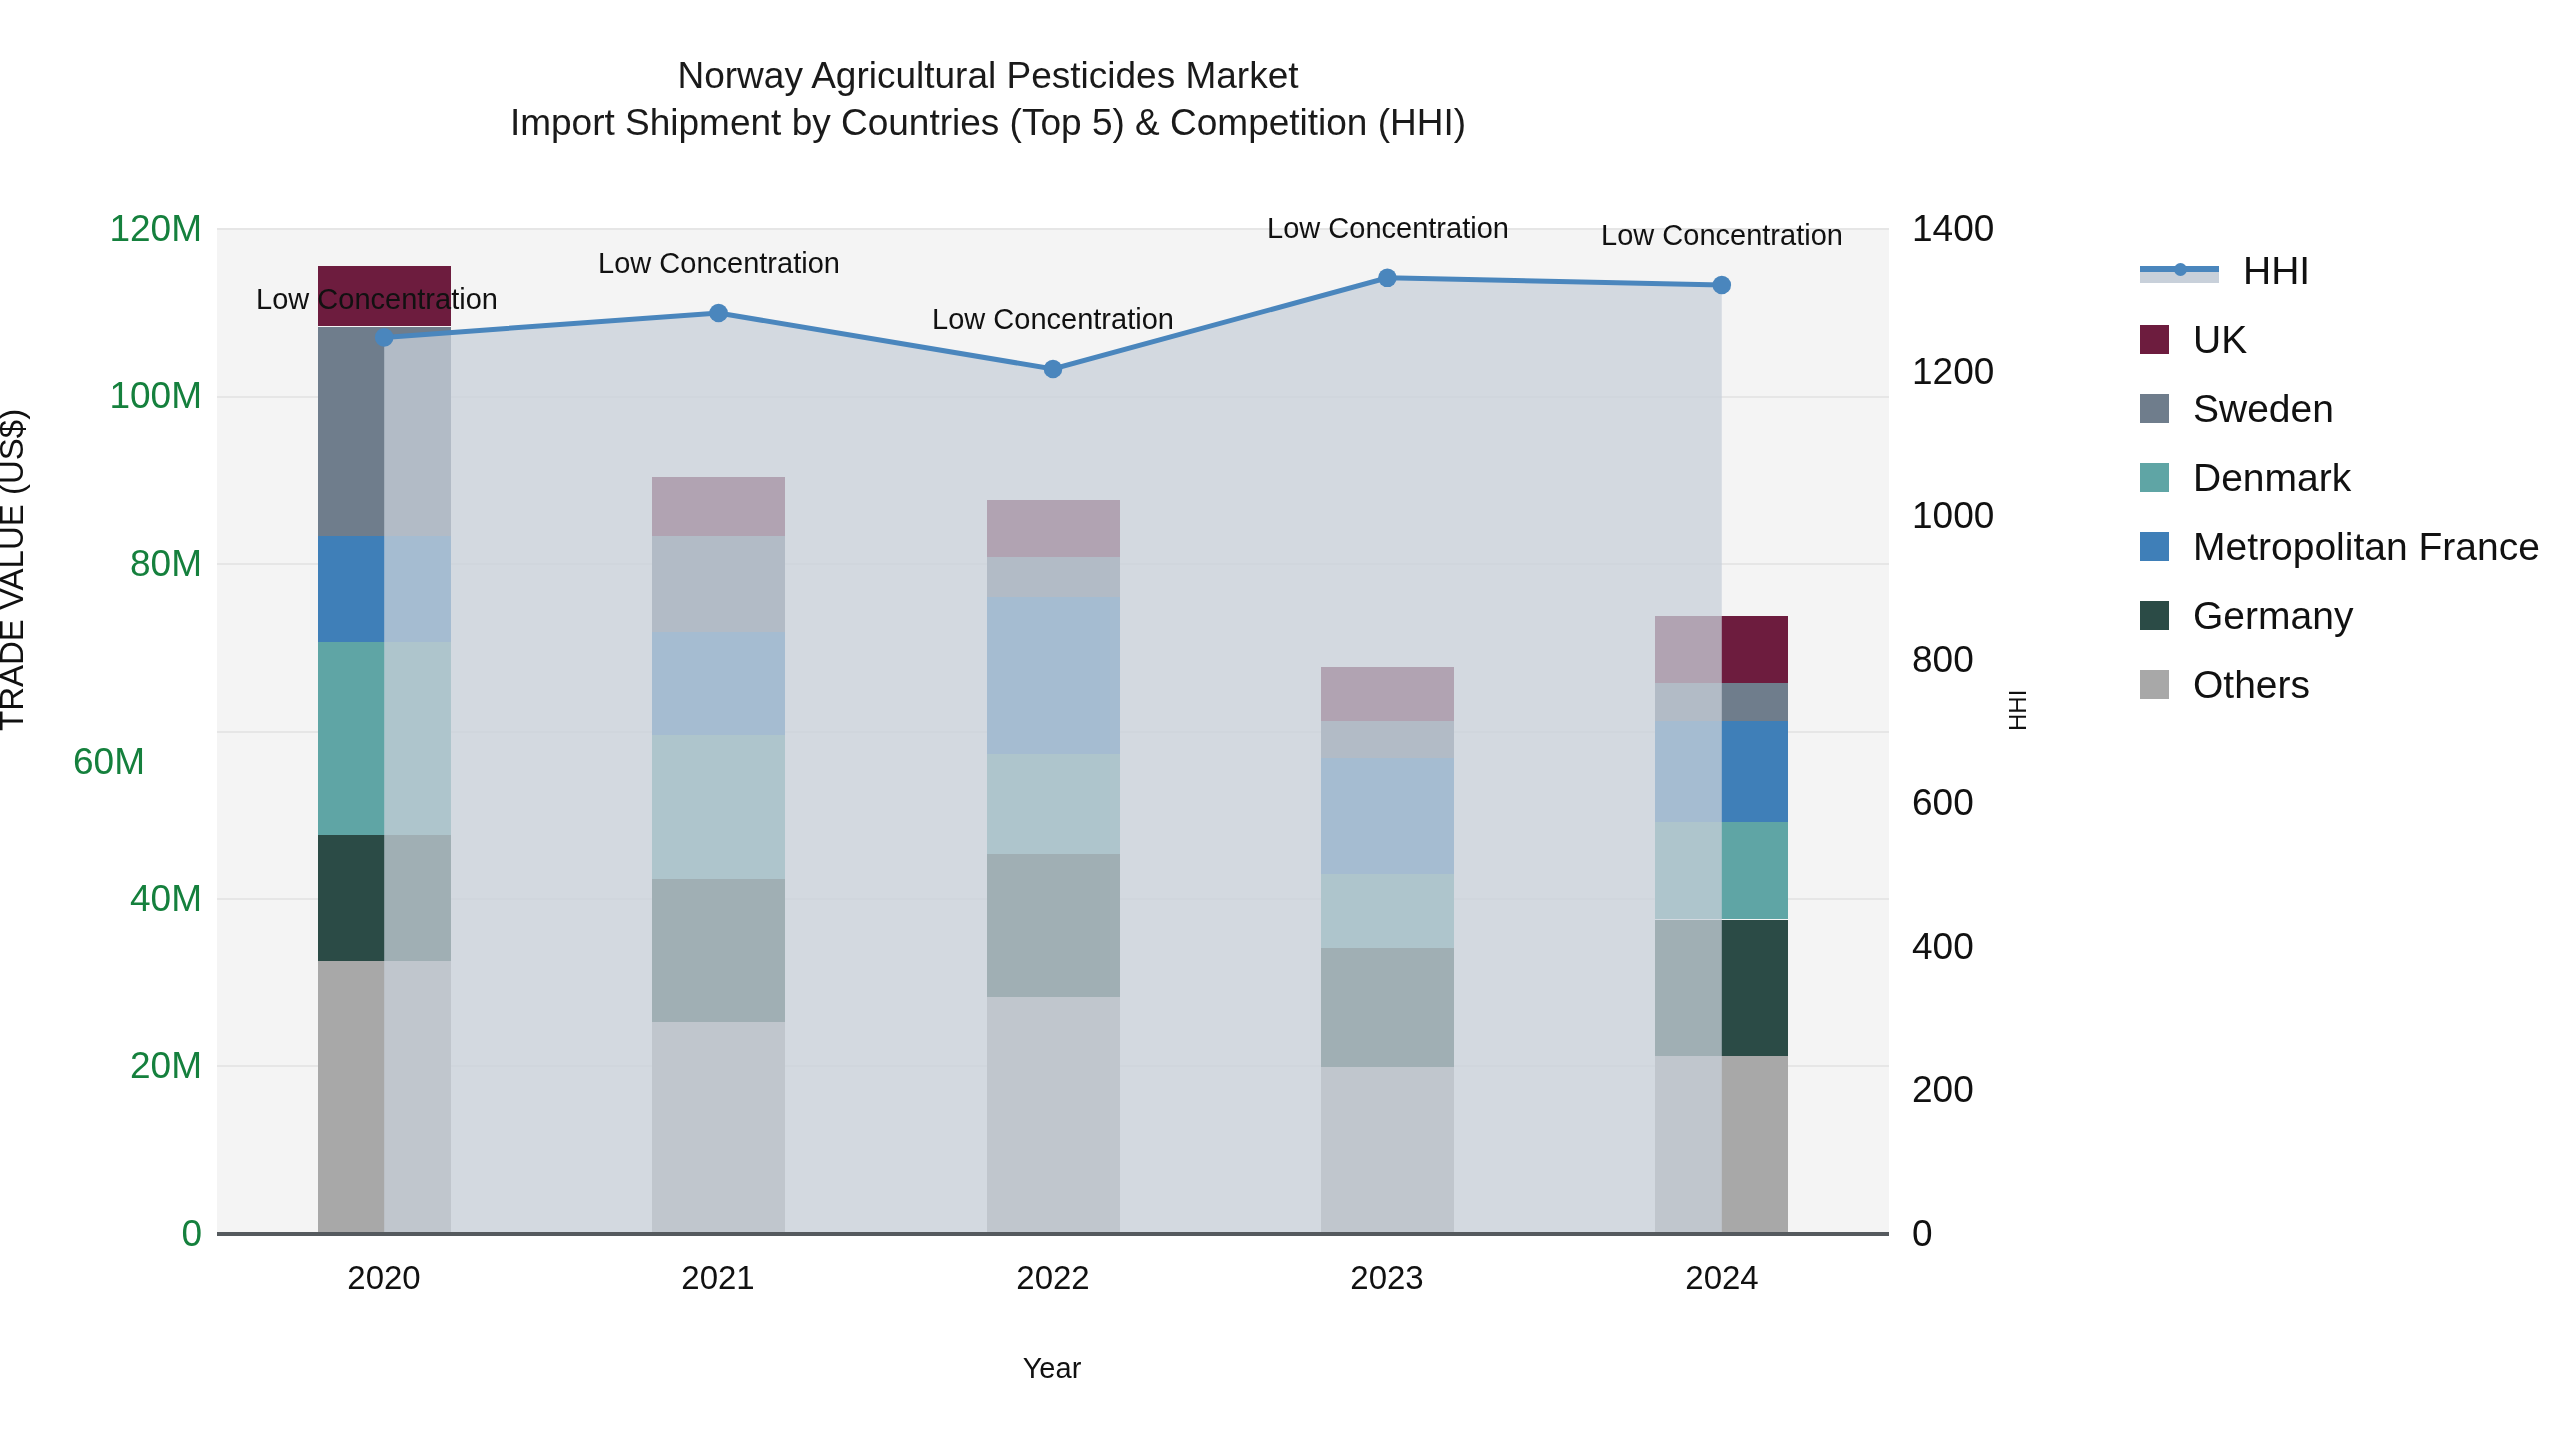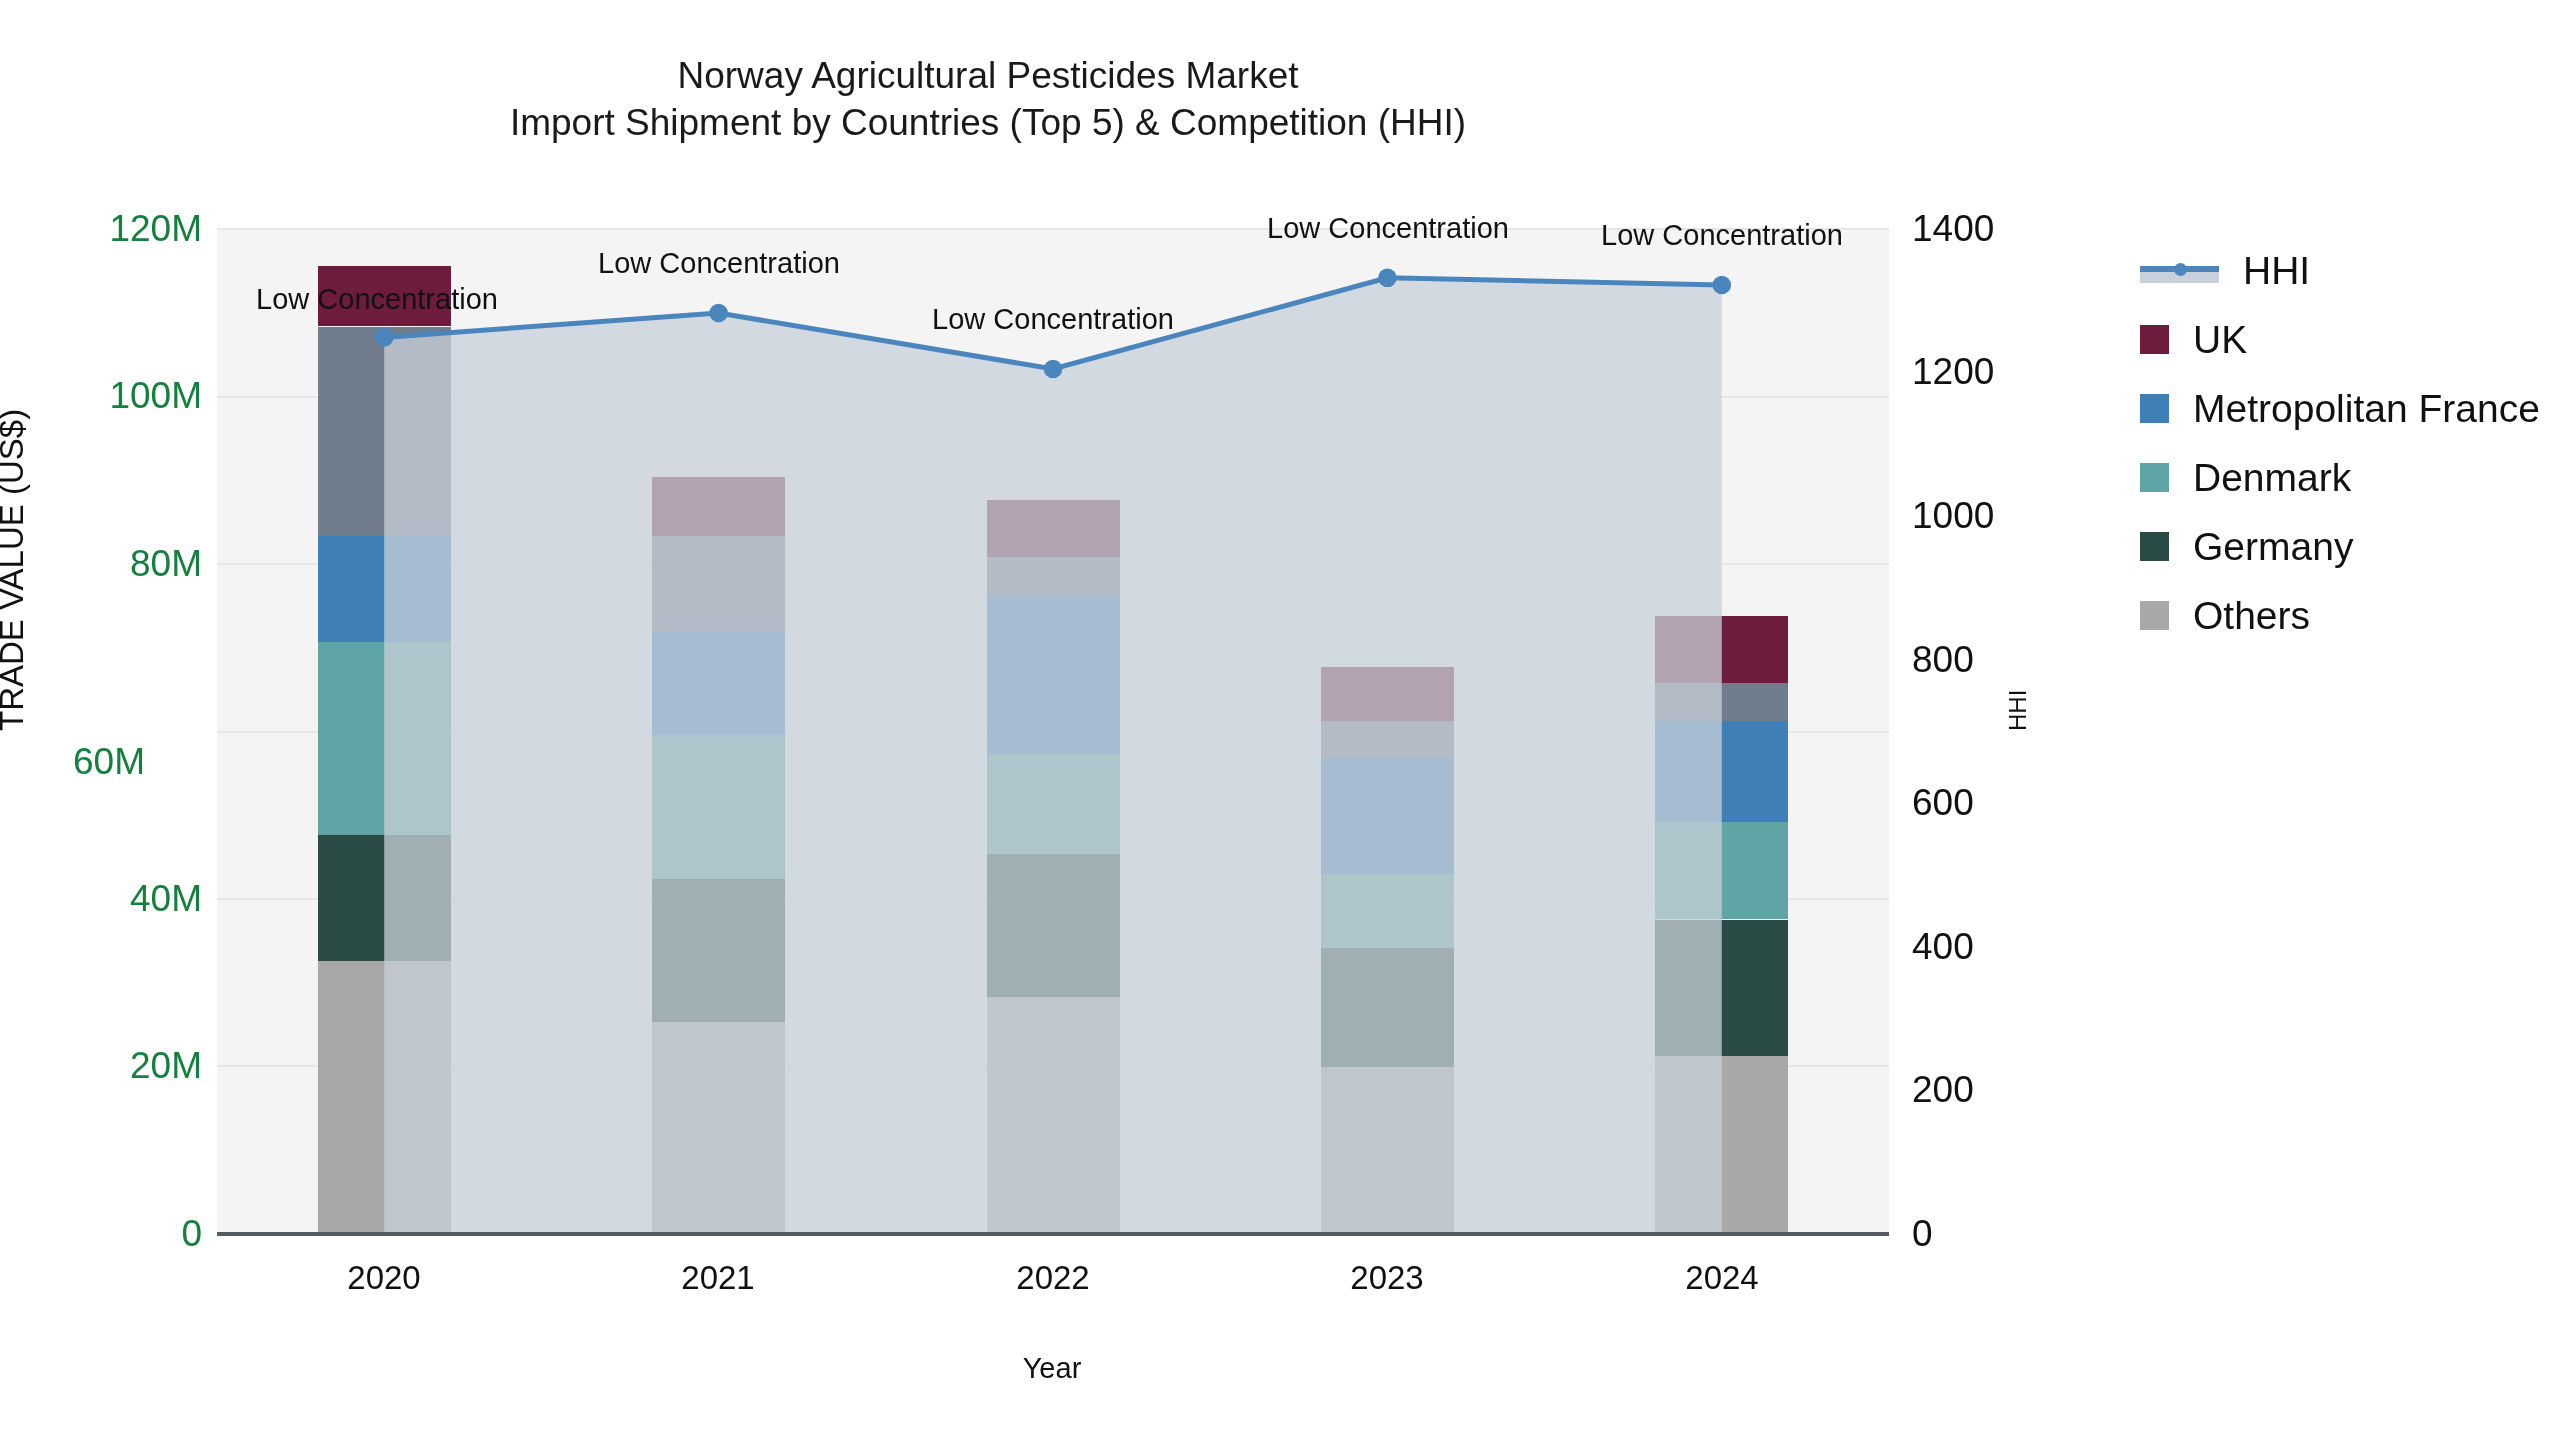--- a/index.html
+++ b/index.html
@@ -238,28 +238,32 @@
           <span class="ln" style="background: rgb(74, 134, 189);"></span>
           <span class="dot" style="background: rgb(74, 134, 189);"></span>
         </div>
         <div class="legend-label">HHI</div>
       </div>
       <div class="legend-row">
         <div class="swatch" style="background: rgb(109, 28, 62);"></div>
         <div class="legend-label">UK</div>
       </div>
       <div class="legend-row">
+        <div class="swatch" style="background: rgb(111, 125, 140);"></div>
+        <div class="legend-label">Sweden</div>
+      </div>
+      <div class="legend-row">
+        <div class="swatch" style="background: rgb(95, 165, 165);"></div>
+        <div class="legend-label">Denmark</div>
+      </div>
+      <div class="legend-row">
         <div class="swatch" style="background: rgb(63, 127, 184);"></div>
         <div class="legend-label">Metropolitan France</div>
       </div>
       <div class="legend-row">
-        <div class="swatch" style="background: rgb(95, 165, 165);"></div>
-        <div class="legend-label">Denmark</div>
-      </div>
-      <div class="legend-row">
         <div class="swatch" style="background: rgb(43, 75, 70);"></div>
         <div class="legend-label">Germany</div>
       </div>
       <div class="legend-row">
         <div class="swatch" style="background: rgb(168, 168, 168);"></div>
         <div class="legend-label">Others</div>
       </div>
     </div>
 </div>
 

